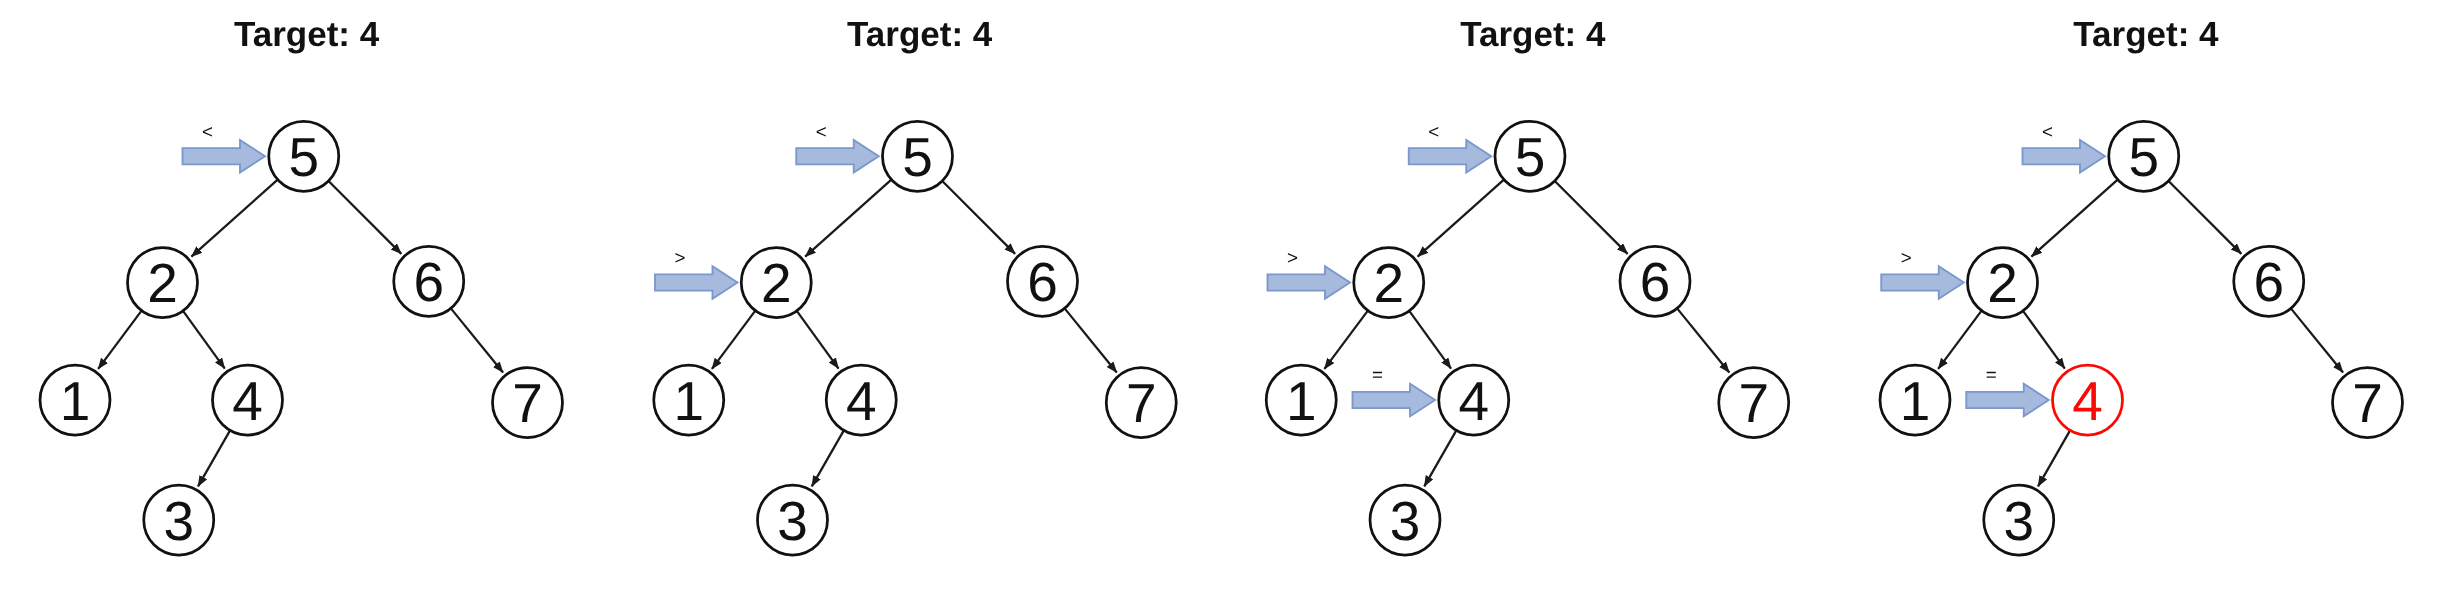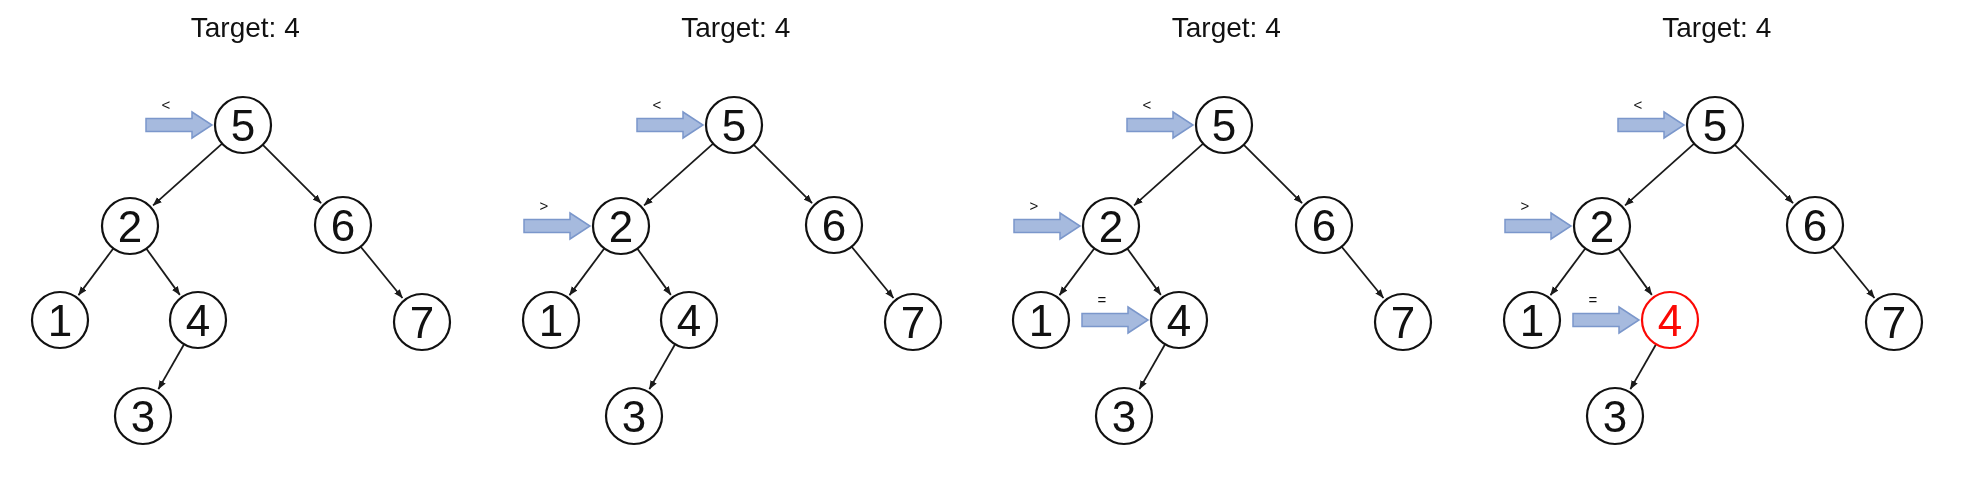--- a/index.html
+++ b/index.html
@@ -23,21 +23,21 @@
     height: 490px;
   }
   .title {
     position: absolute;
     top: 12px;
     left: 0;
     width: 100%;
     text-align: center;
     margin: 0;
     font-size: 28px;
-    font-weight: 400;
+    font-weight: 700;
     color: #111111;
   }
   svg.tree {
     position: absolute;
     left: 0;
     top: 0;
     display: block;
   }
   svg.tree text {
     font-family: "Liberation Sans", sans-serif;

